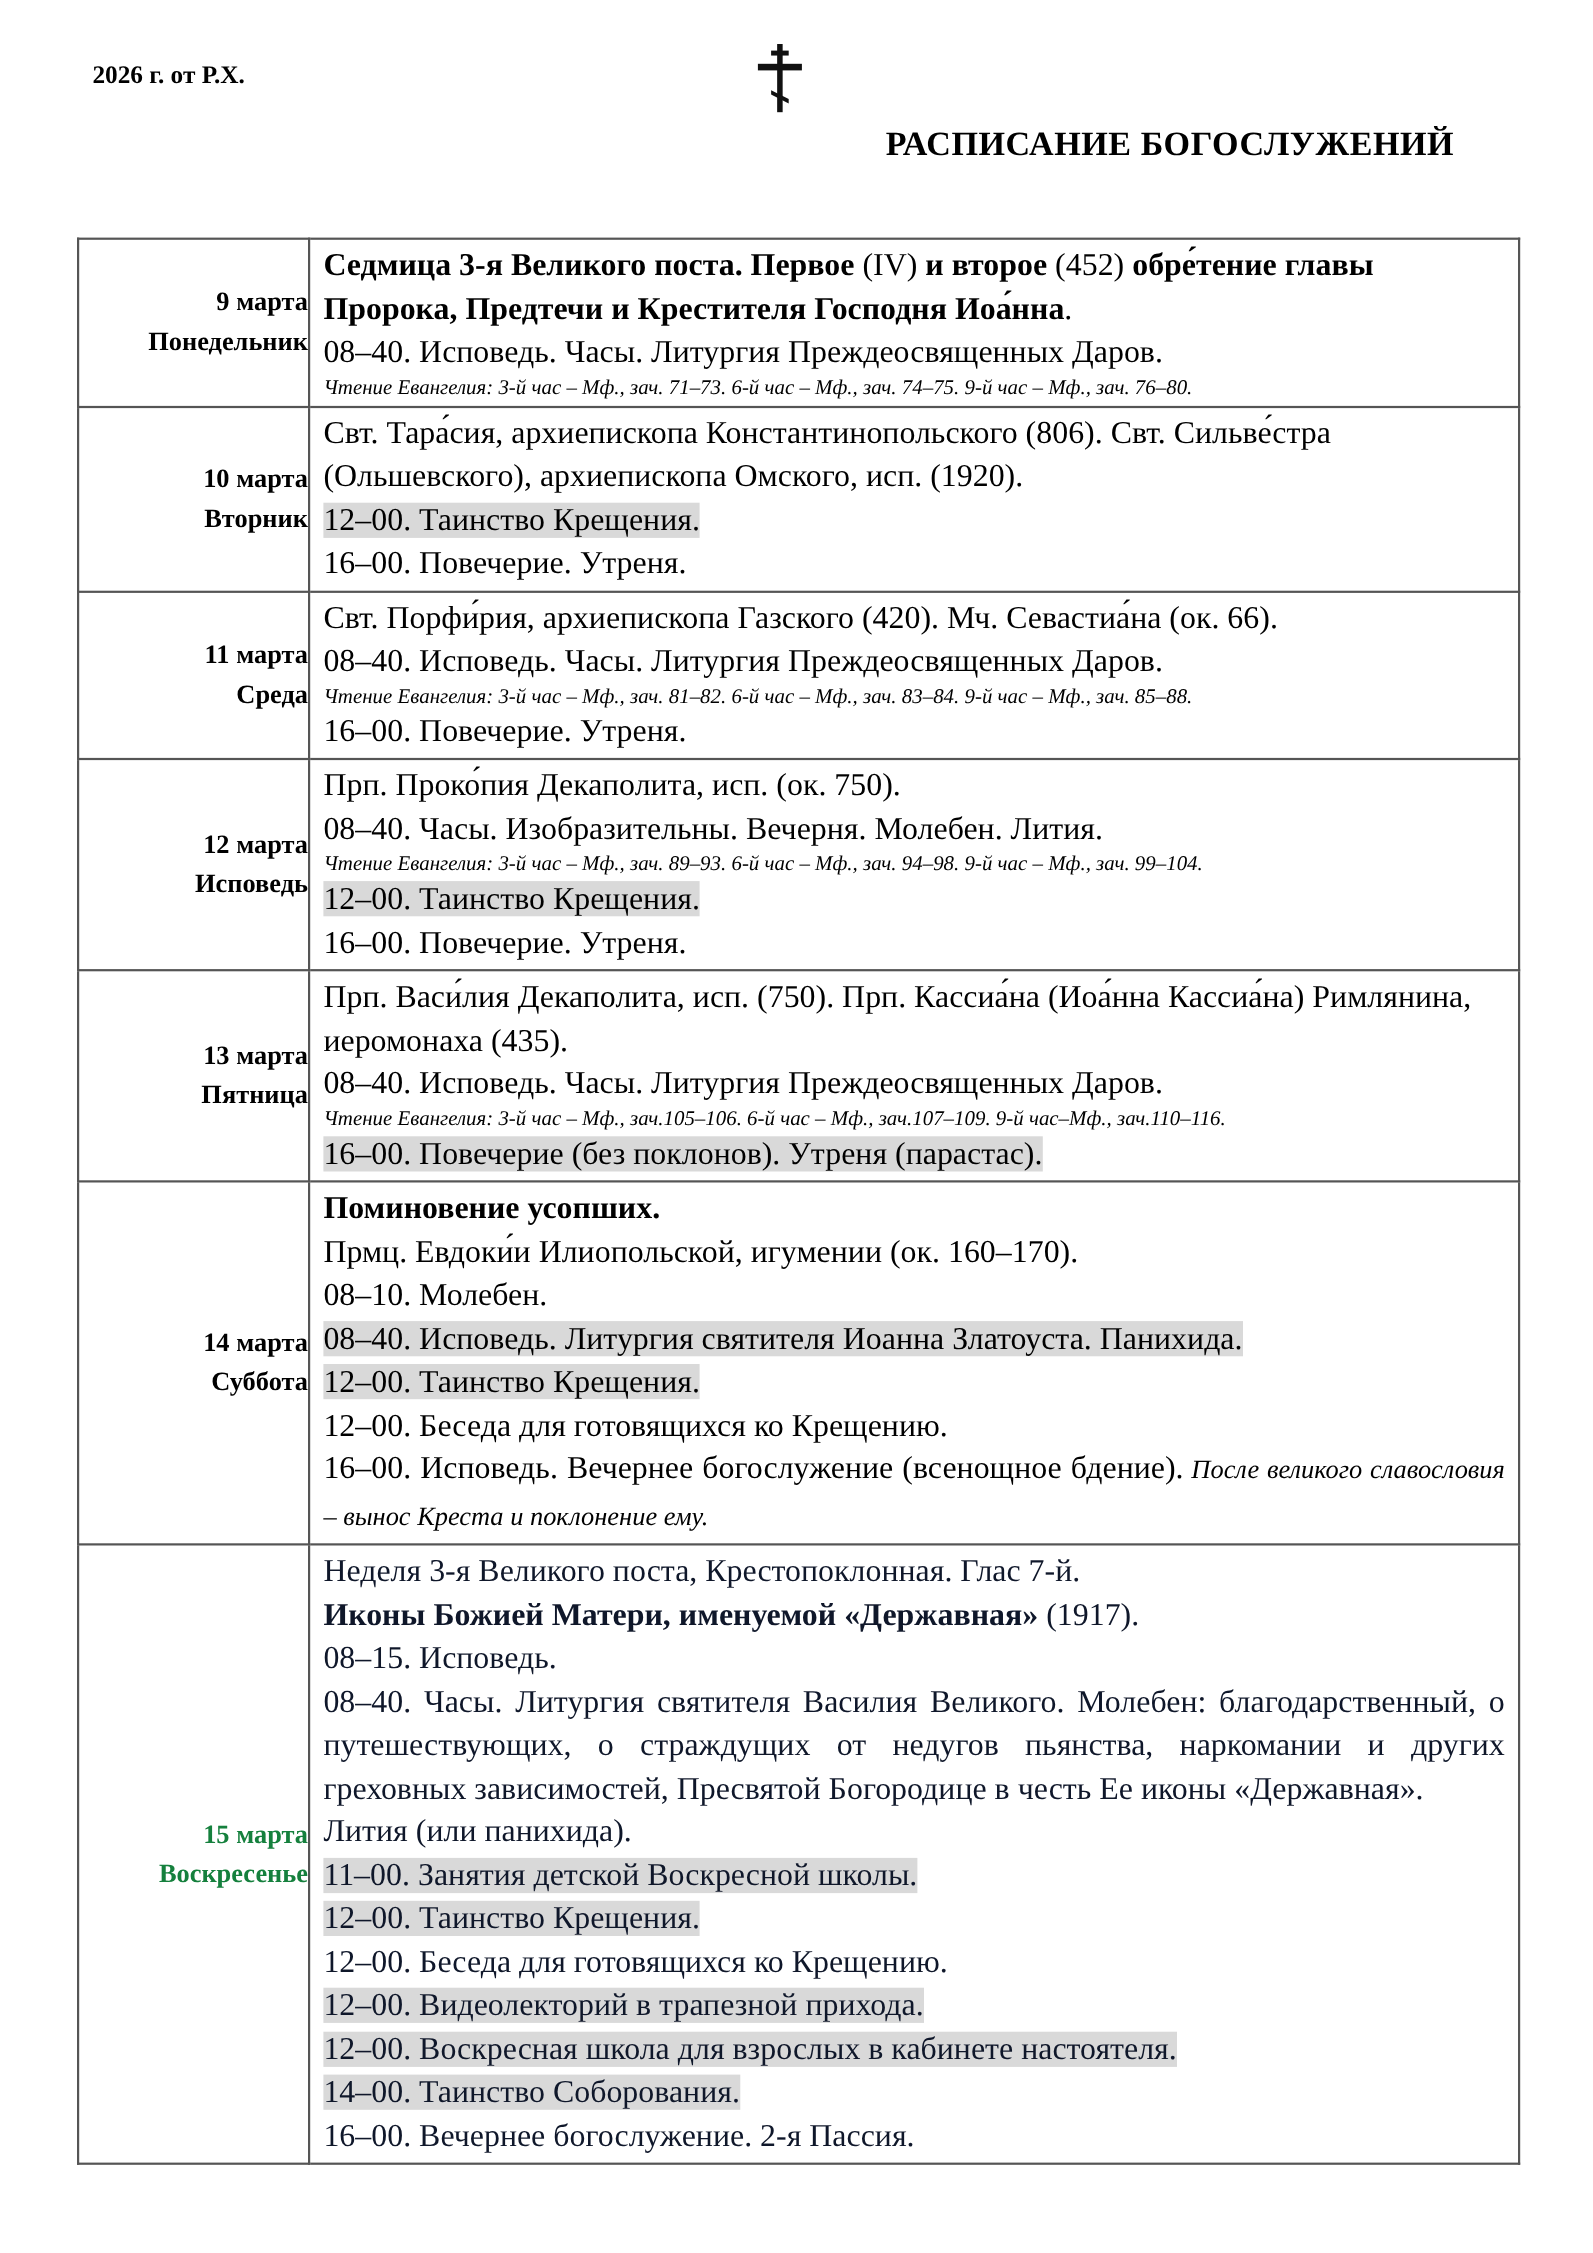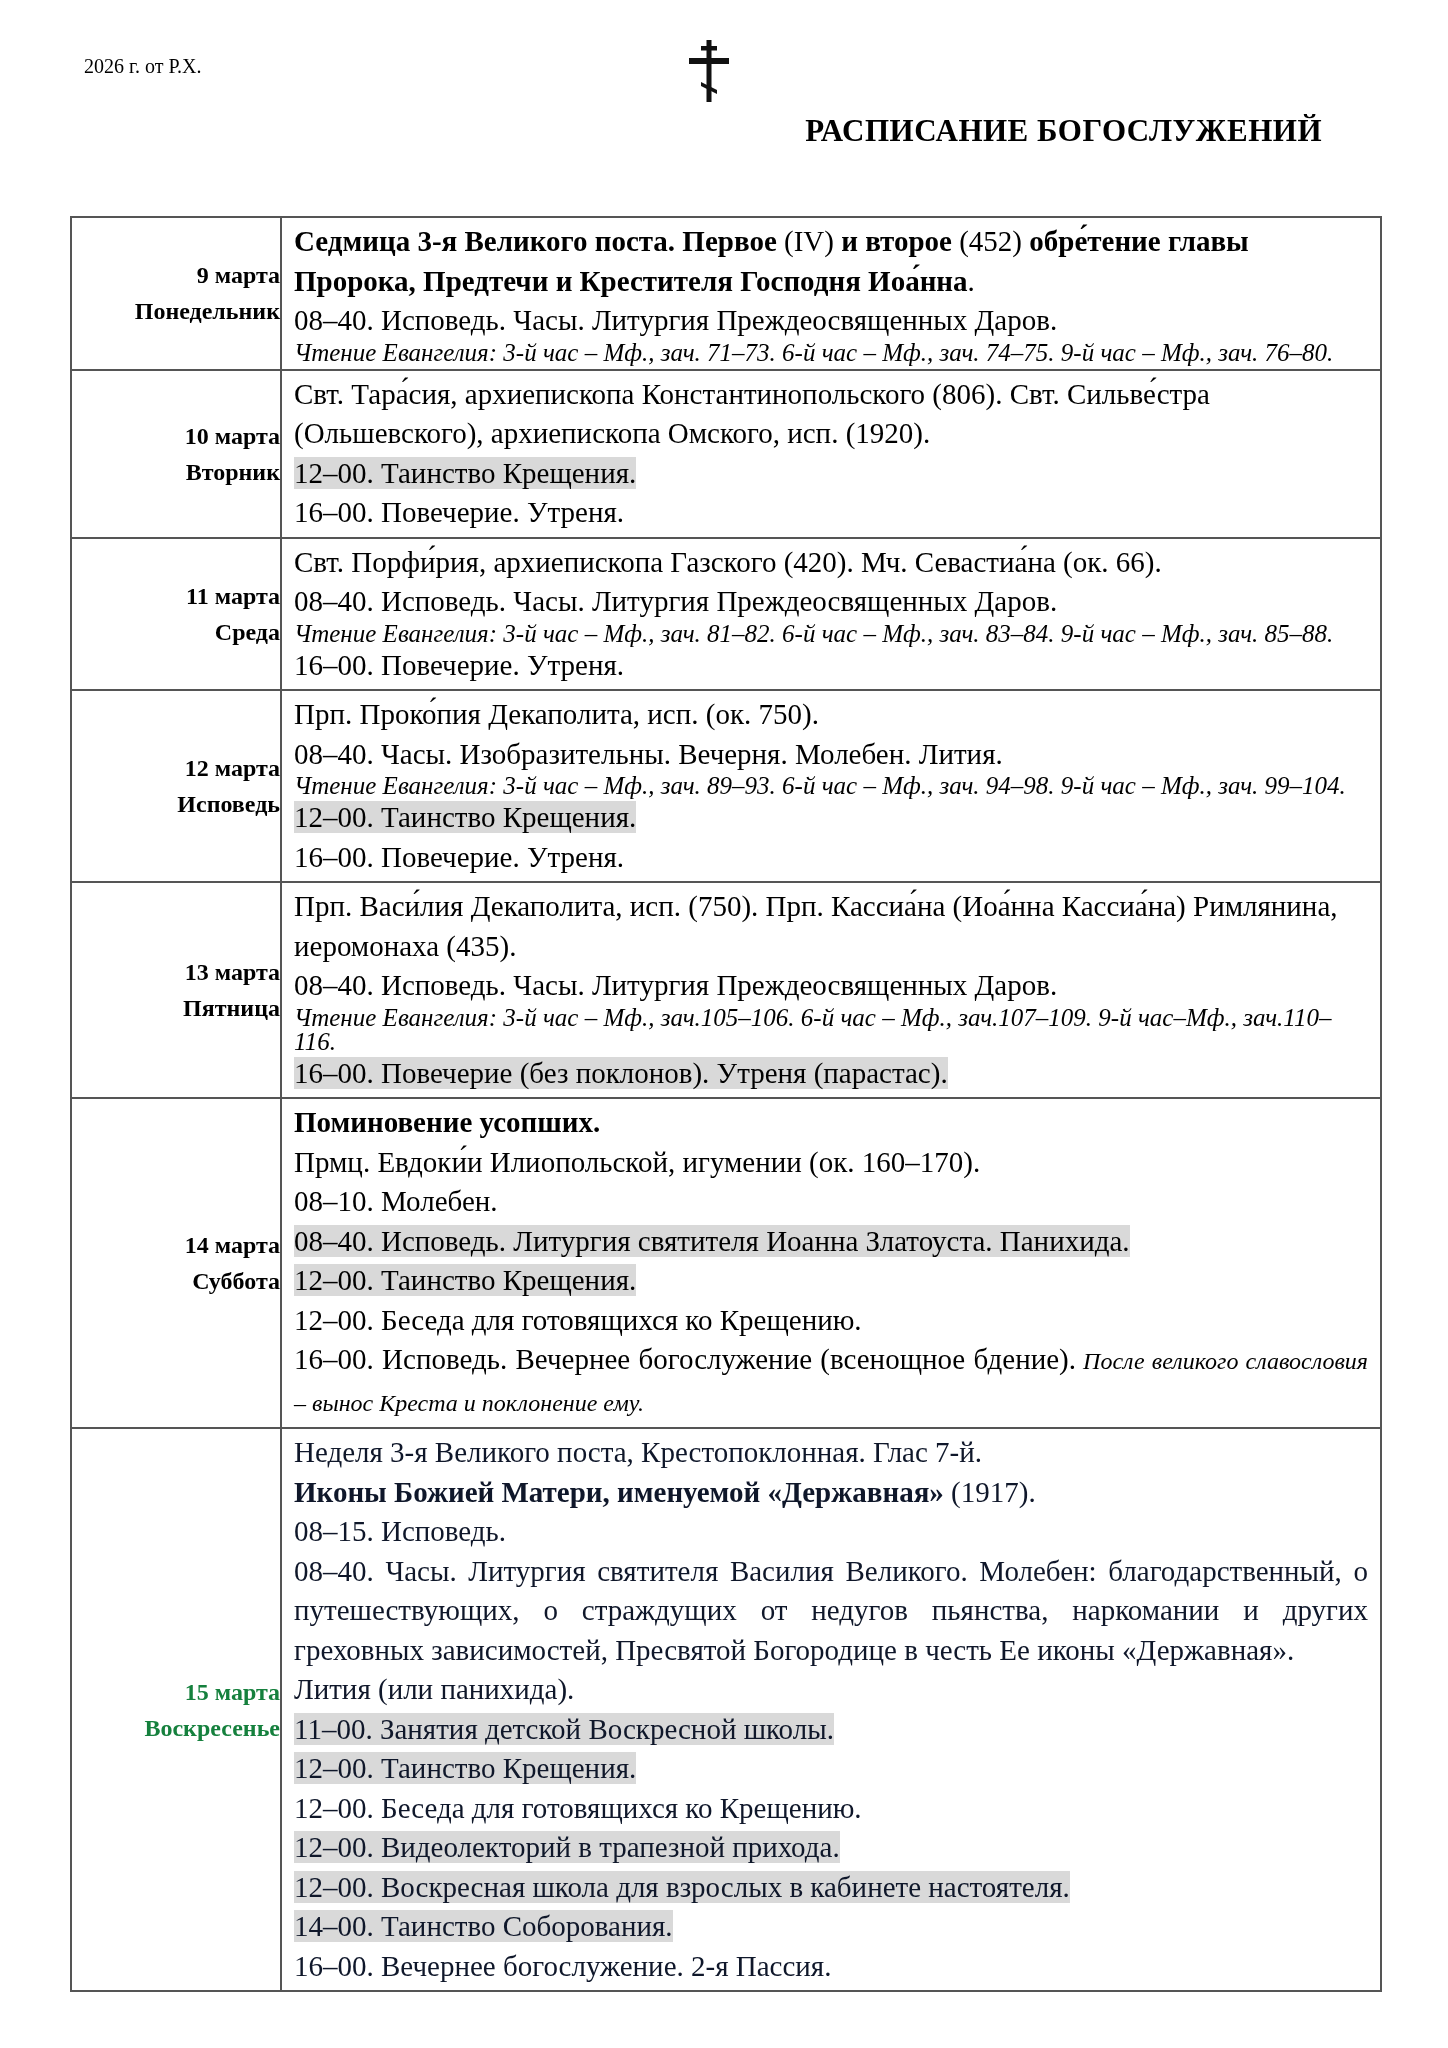--- a/index.html
+++ b/index.html
@@ -1,38 +1,38 @@
 <!DOCTYPE html>
 <html><head>
   <meta charset="utf-8">
   <style>
     html, body { margin: 0; padding: 0; background: #ffffff; }
     body {
       width: 1448px; height: 2048px; position: relative; overflow: hidden;
       font-family: "Liberation Serif", serif; color: #000;
     }
-    .year { position: absolute; left: 84px; top: 55px; font-weight: normal; font-size: 20px; text-align: center; }
+    .year { position: absolute; left: 84px; top: 55px; font-weight: bold; font-size: 23px; text-align: center; }
     .cross { position: absolute; left: 683px; top: 38px; width: 52px; height: 66px; }
     .title { position: absolute; left: 0; width: 1322px; top: 113px; text-align: right;
       font-weight: bold; font-size: 31px; letter-spacing: 0.5px; }
     .subtitle { position: absolute; left: 0; width: 1448px; top: 156px; text-align: center;
       font-weight: bold; font-style: italic; font-size: 24px; line-height: 30px; }
     .hl { background: #d9d9d9; }
     table.sched { position: absolute; left: 70px; top: 216px; width: 1312px;
       border-collapse: collapse; table-layout: fixed; }
     table.sched td { border: 2px solid #555; vertical-align: top; padding: 0; }
     td.date { width: 208px; text-align: right; vertical-align: middle !important;
       font-weight: bold; font-size: 24px; line-height: 36px; }
     td.date.red { color: #15803d; }
     td.content { padding: 4px 12px 4px 12px !important; font-size: 29px; line-height: 39.5px; }
     td.content.red { color: #0f172a; }
     .line { display: block; }
     .line > span.txt { display: inline; }
     .b { font-weight: bold; }
-    .reading { font-style: italic; font-size: 25px; line-height: 24px; }
+    .reading { font-style: italic; font-size: 19px; line-height: 24px; }
     .just { text-align: justify; }
     .it-tail { font-style: italic; font-size: 24px; }
   </style>
 </head>
 <body>
 
 <div class="year">2026 г. от Р.Х.</div>
 
 <svg class="cross" viewBox="0 0 52 66">
   <rect x="23.5" y="2" width="5" height="62" fill="#111"></rect>

